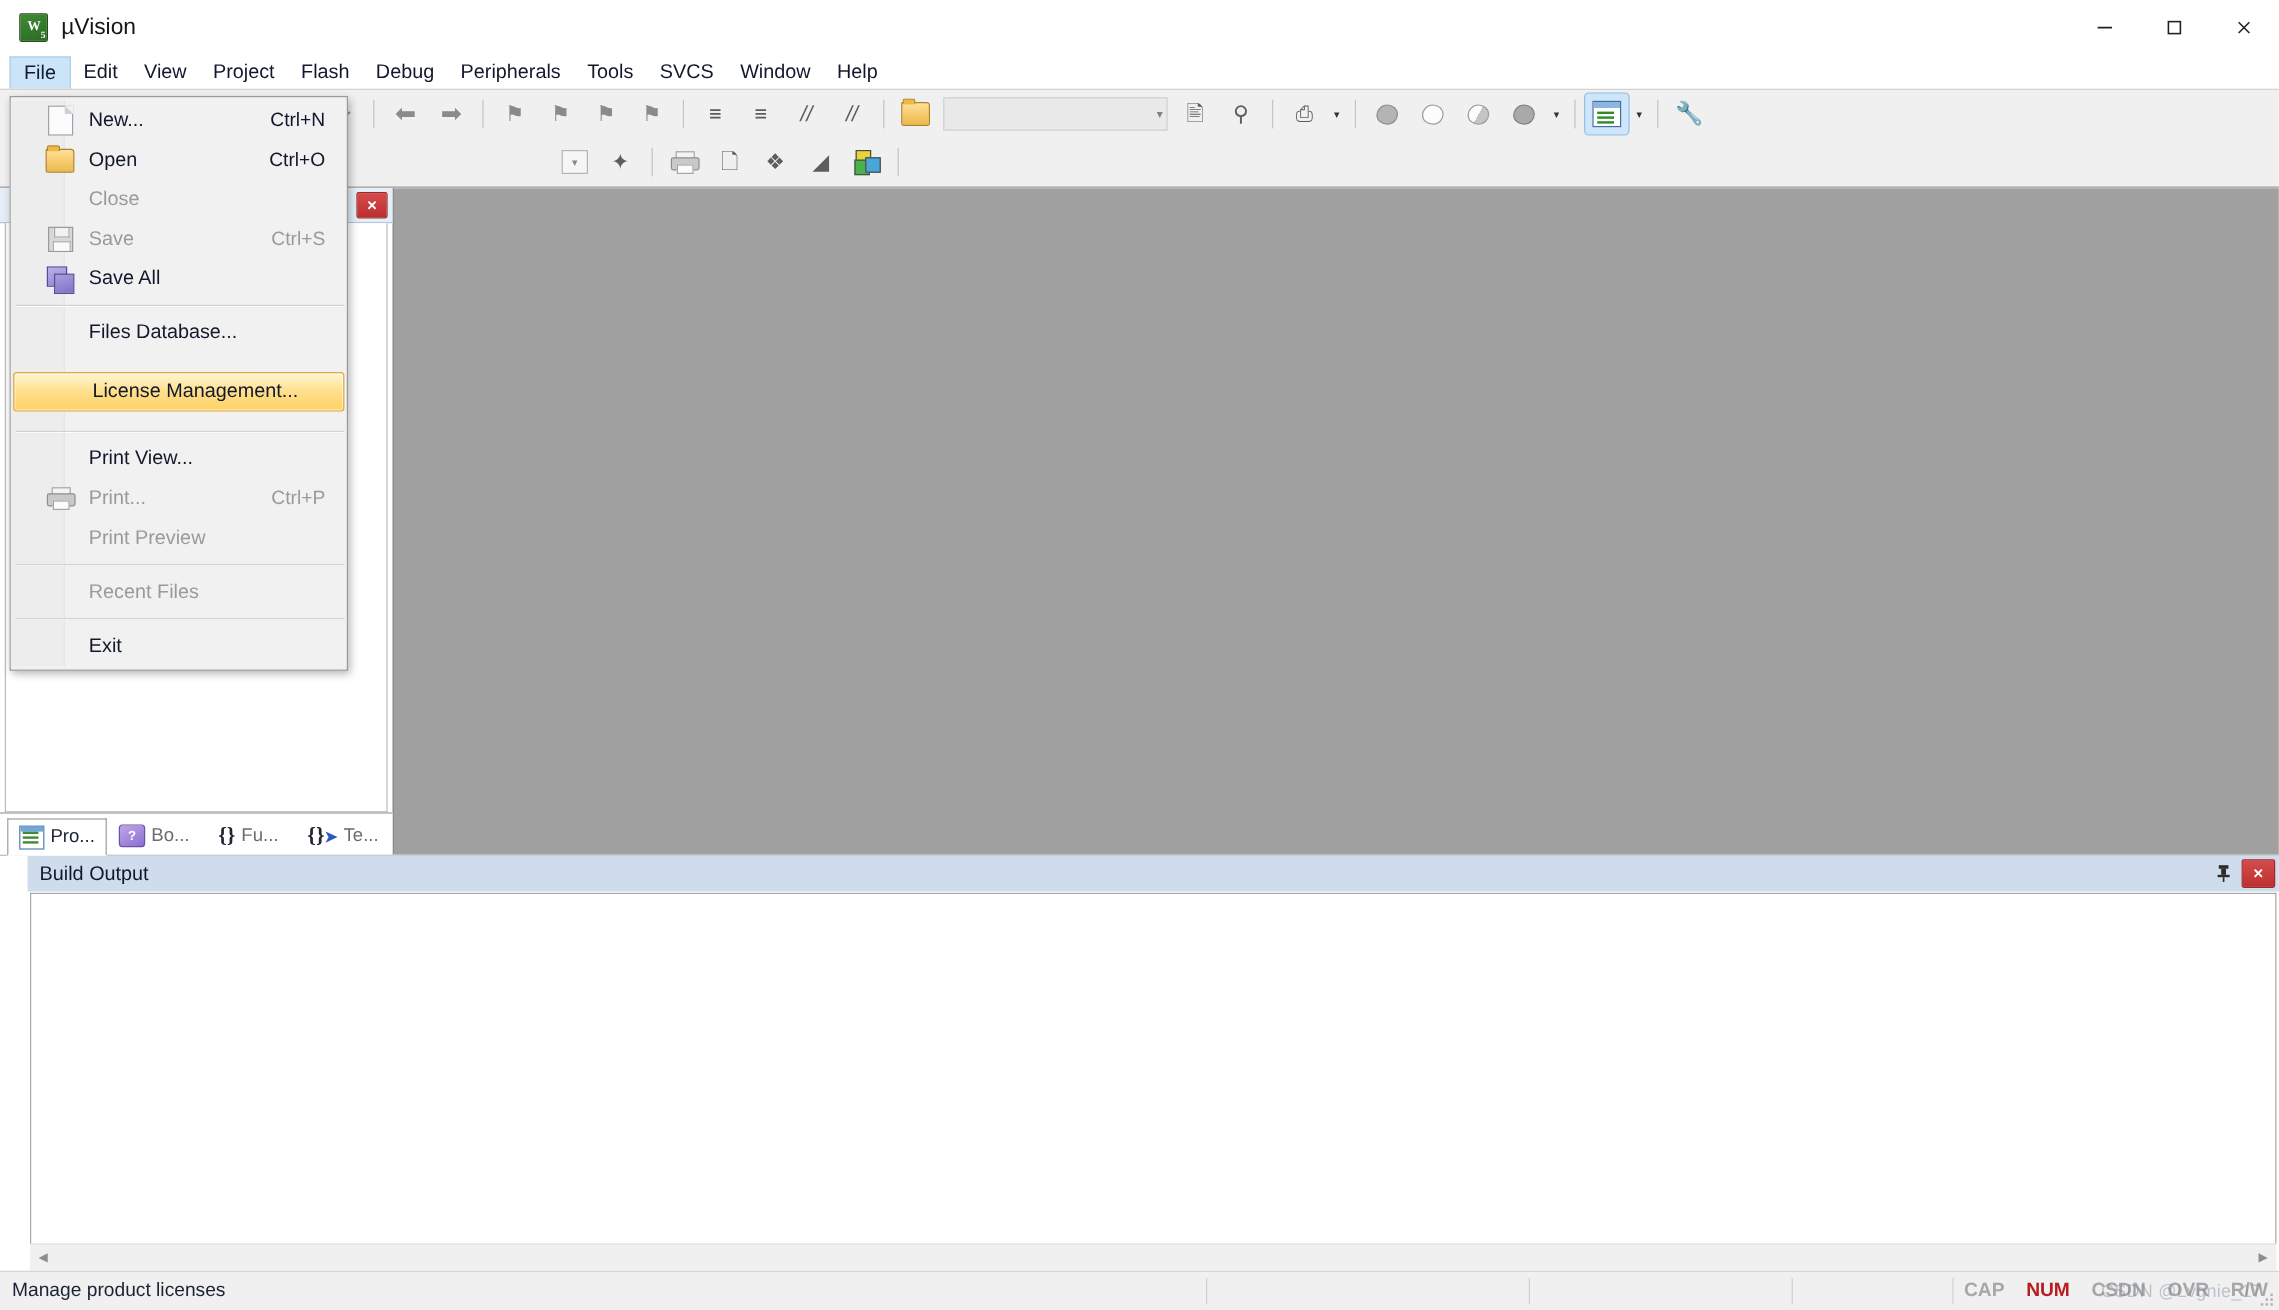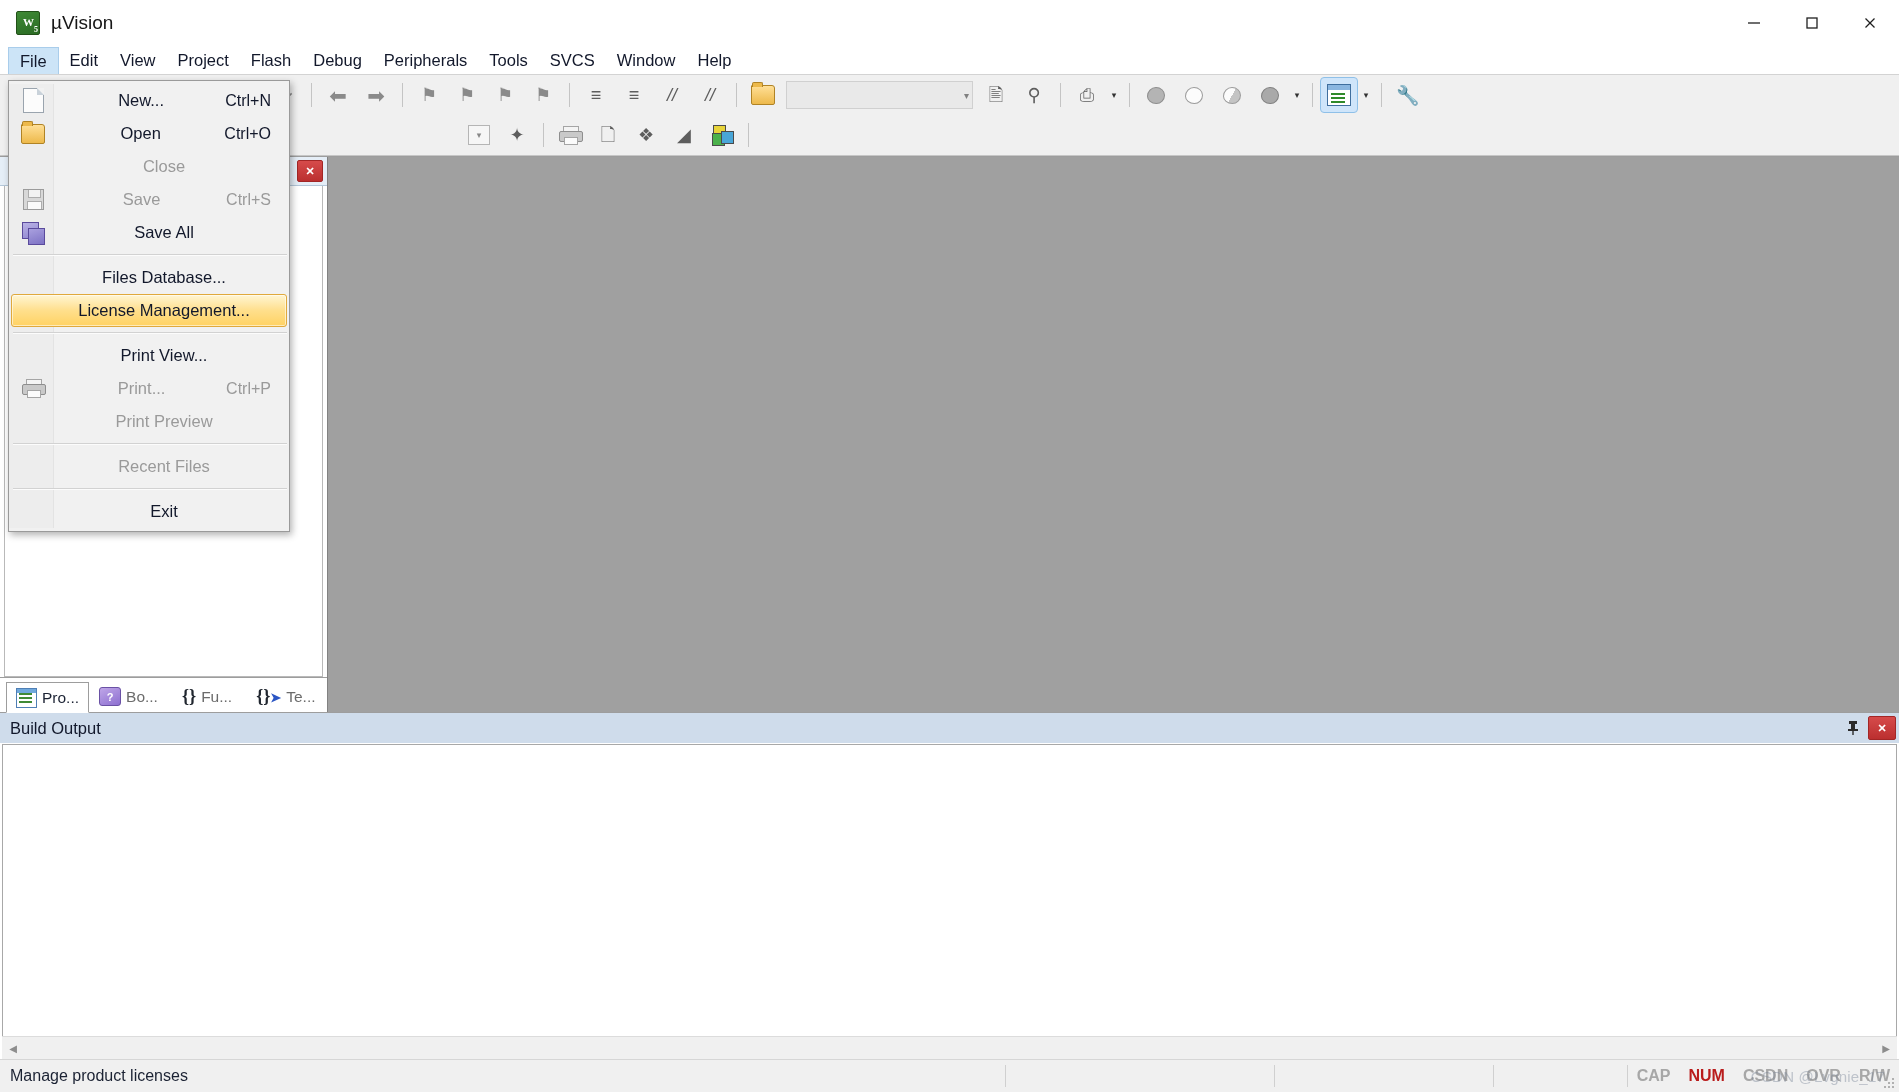--- a/index.html
+++ b/index.html
@@ -262,20 +262,21 @@
   }
 
   
   .build-output {
     height: 346px;
     min-height: 346px;
     display: flex;
     flex-direction: column;
     background: #ffffff;
     border-top: 1px solid #9d9d9d;
+    padding-left: 23px;
   }
   .bo-header {
     height: 30px;
     background: #cfdceb;
     display: flex;
     align-items: center;
     padding: 0 3px 0 10px;
     font-size: 16.5px;
     color: #12182b;
   }
@@ -394,43 +395,42 @@
     padding: 3px 0;
     z-index: 60;
   }
   .dd-item {
     height: 33px;
     display: flex;
     align-items: center;
     position: relative;
     font-size: 16.5px;
     color: #12182b;
-    padding-left: 0px;
-    text-align: center;
+    padding-left: 17px;
   }
   .dd-item .dd-icon {
     width: 48px;
     display: flex;
     align-items: center;
     justify-content: center;
     flex: none;
   }
   .dd-item .dd-label { flex: 1; }
   .dd-item .dd-accel {
     color: #12182b;
     font-size: 16px;
     padding-right: 18px;
   }
   .dd-item.disabled .dd-label,
   .dd-item.disabled .dd-accel { color: #9a9a9a; }
   .dd-item.highlight {
     background: linear-gradient(180deg, #fff5d3 0%, #ffdf8c 50%, #ffd263 100%);
     border: 1px solid #e0a93c;
     border-radius: 3px;
-    margin: 0 2px;
+    margin: 16px 2px;
     height: 31px;
     box-shadow: inset 0 0 0 1px rgba(255,255,255,0.55);
   }
   .dd-sep {
     height: 1px;
     background: #d2d2d2;
     margin: 5px 2px 5px 4px;
     border-bottom: 1px solid #fcfcfc;
   }
   .dd-gutter {

